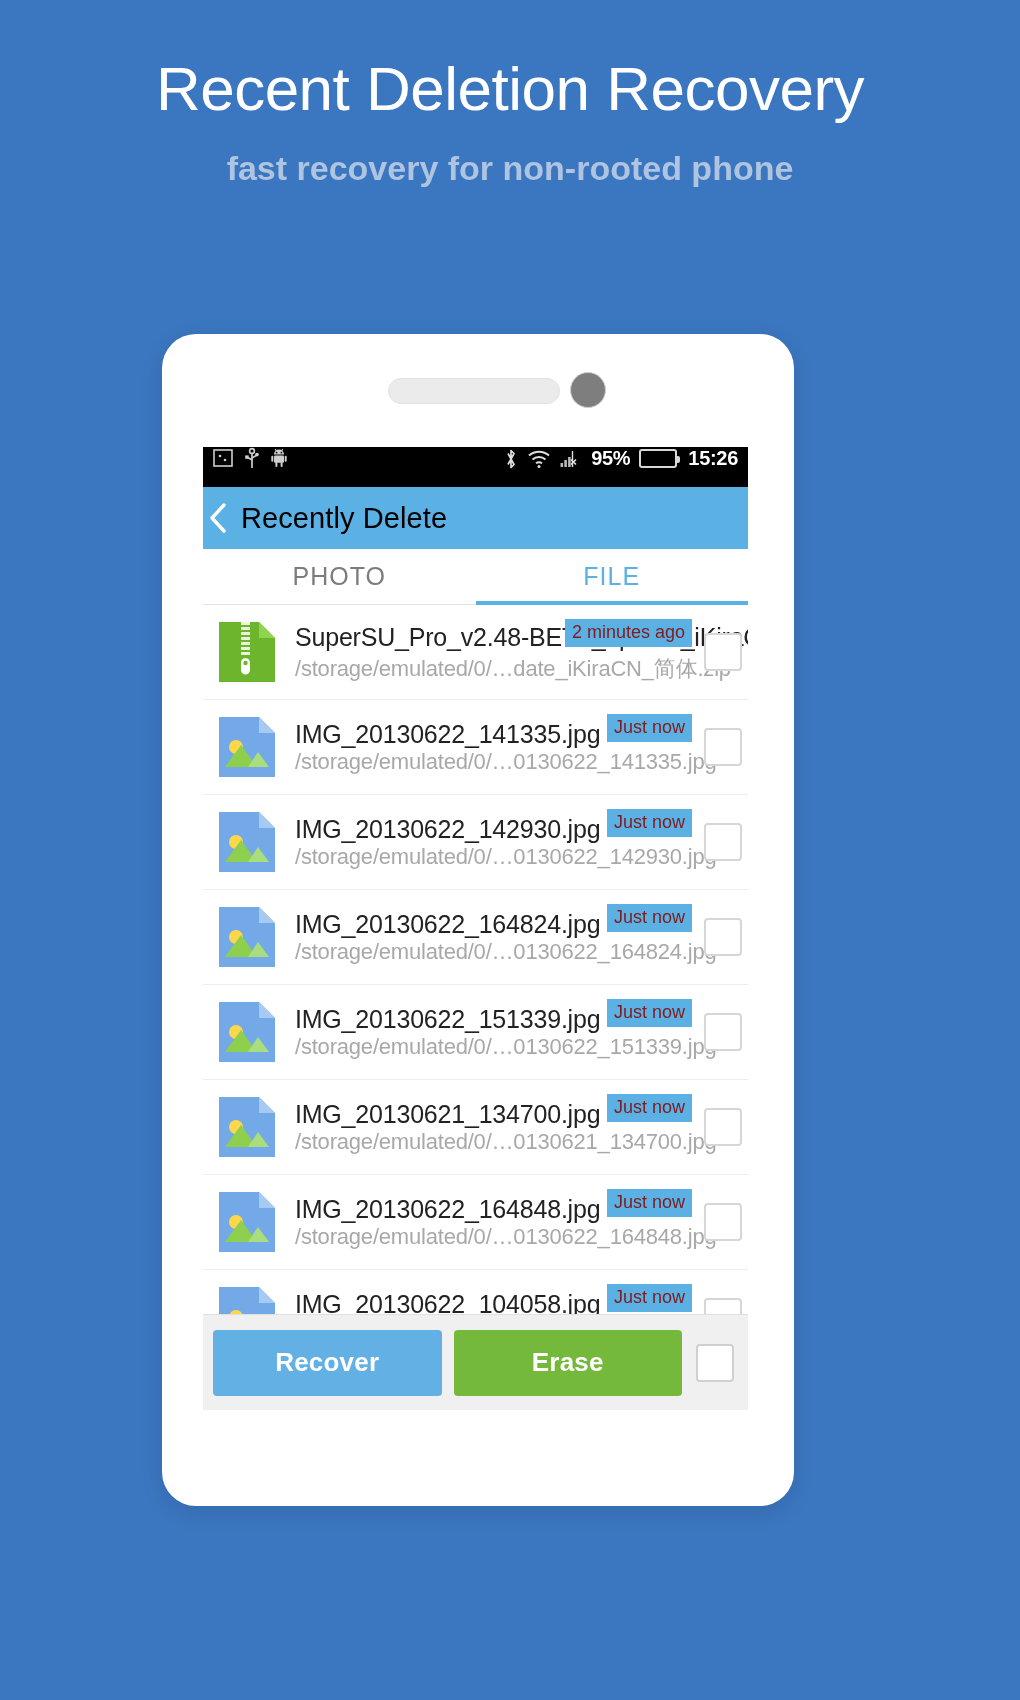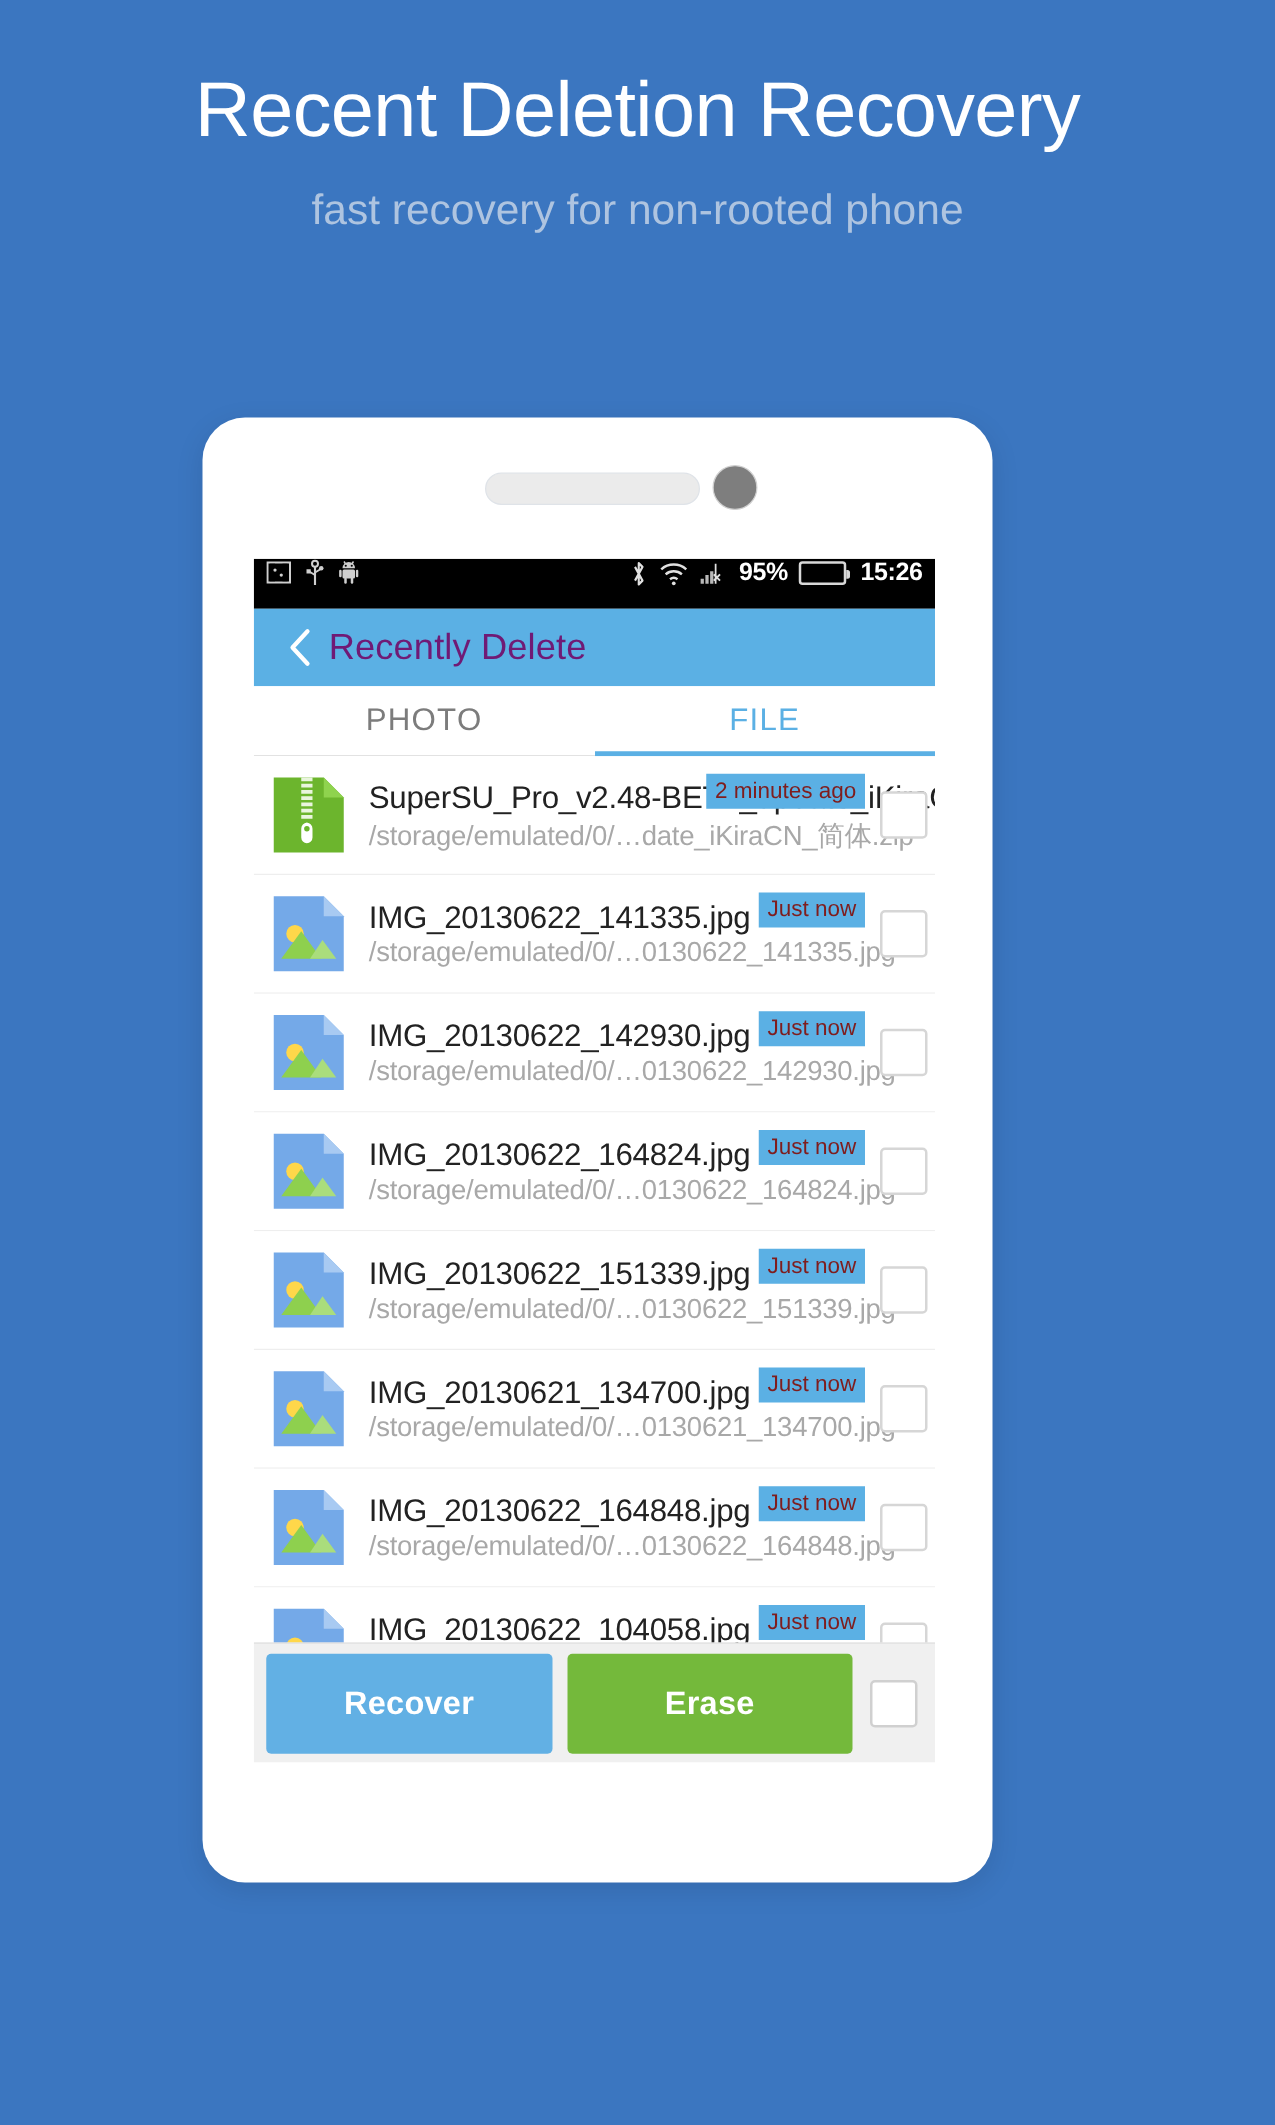--- a/index.html
+++ b/index.html
@@ -10,21 +10,21 @@
   }
   body { background: #3b76c0; position: relative; }
 
   
   .promo { width: 1020px; padding-top: 56px; text-align: center; }
   .promo-title {
     font-size: 62px; font-weight: 400; color: #ffffff;
     letter-spacing: -0.5px; line-height: 1.05;
   }
   .promo-sub {
-    margin-top: 28px; font-size: 34px; font-weight: 400;
+    margin-top: 28px; font-size: 34px; font-weight: 700;
     color: #aec4e0; letter-spacing: 0px;
   }
 
   
   .phone {
     position: absolute; left: 162px; top: 334px;
     width: 632px; height: 1172px;
     background: #ffffff;
     border-radius: 34px;
     box-shadow: 0 6px 22px rgba(0,0,0,0.10);
@@ -68,21 +68,21 @@
   }
   .batt::after {
     content:""; position:absolute; right:-5px; top:5px;
     width:3px; height:7px; background:#d8d8d8; border-radius:0 2px 2px 0;
   }
   .batt-fill { height: 100%; width: 95%; background: #62af42; border-radius: 1px; }
 
   
   .appbar {
     height: 62px; background: #5bb0e4; display: flex; align-items: center;
-    padding-left: 26px; color: #701a75;
+    padding-left: 4px; color: #000000;
   }
   .back-chev {
     width: 22px; height: 32px; position: relative; margin-right: 12px; flex: 0 0 auto;
   }
   .appbar-title { font-size: 29px; font-weight: 400; letter-spacing: 0.1px; }
 
   
   .tabs { height: 56px; display: flex; border-bottom: 1px solid #e2e2e2; background:#fff; }
   .tab {
     flex: 1; display: flex; align-items: center; justify-content: center;
@@ -123,21 +123,21 @@
     background: #fff;
   }
 
   
   .actionbar {
     position: absolute; left: 0; right: 0; bottom: 0; height: 96px;
     background: #f0f0f0; border-top: 1px solid #e0e0e0;
     display: flex; align-items: center; padding: 0 10px;
   }
   .btn {
-    height: 80px; border-radius: 4px; display: flex; align-items: center;
+    height: 66px; border-radius: 4px; display: flex; align-items: center;
     justify-content: center; color: #ffffff; font-size: 26px; font-weight: 700;
     letter-spacing: 0.2px; flex: 1 1 0; cursor: pointer;
   }
   .btn-recover { background: #62b0e4; margin-right: 12px; }
   .btn-erase { background: #74b93b; }
   .chk-all {
     width: 38px; height: 38px; border: 2px solid #d0d0d0; border-radius: 4px;
     background: #ffffff; margin-left: 14px; margin-right: 4px; flex: 0 0 auto;
   }
 </style>

